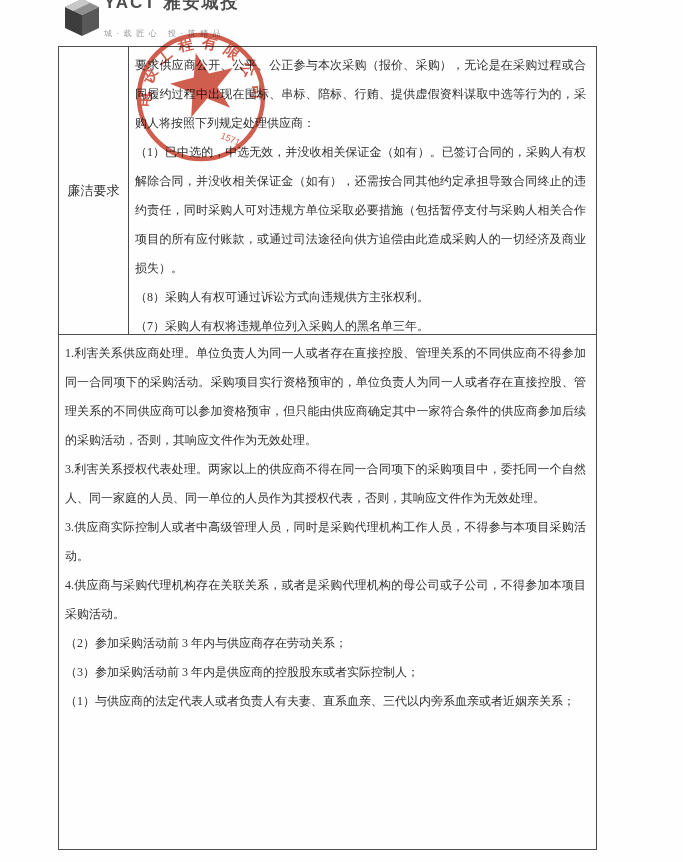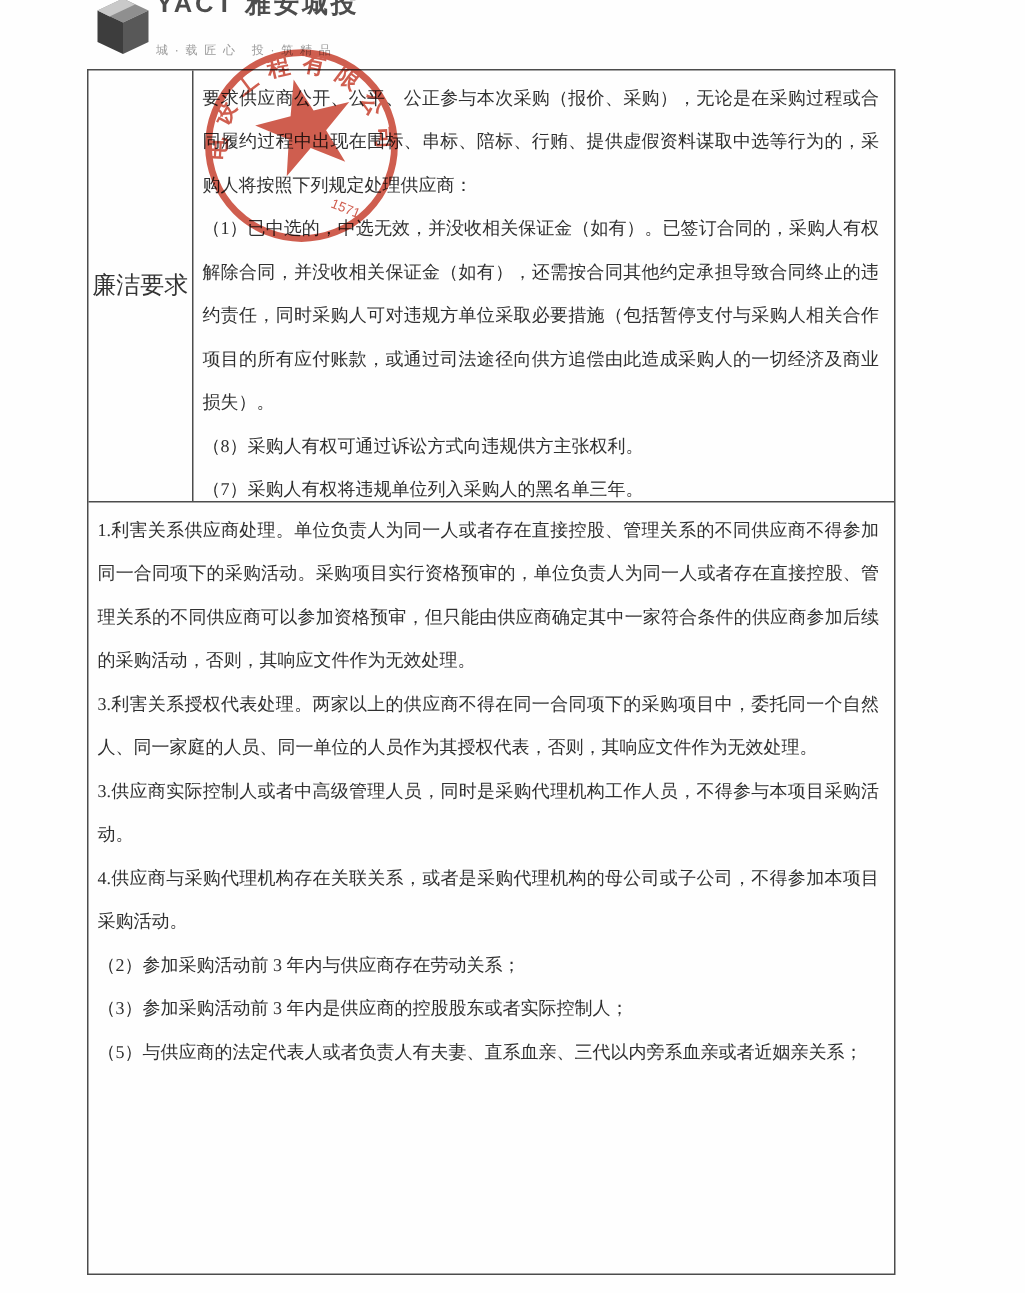--- a/index.html
+++ b/index.html
@@ -29,21 +29,21 @@
     border:1.4px solid #4c4c4c;
     display:flex;flex-direction:column;box-sizing:border-box;
     background:transparent;
   }
   .t-row{display:flex;box-sizing:border-box;}
   .t-row.first{height:288px;border-bottom:1.4px solid #4c4c4c;}
   .t-row.second{flex:1;}
   .t-hdr{
     width:70px;min-width:70px;border-right:1px solid #4c4c4c;
     display:flex;align-items:center;justify-content:center;
-    text-align:center;font-size:16px;line-height:35px;
+    text-align:center;font-size:13px;line-height:35px;
     box-sizing:border-box;padding:2px;color:#333;
   }
   .t-body{
     flex:1;box-sizing:border-box;
     padding:4px 10px 0 6px;
     font-size:12px;line-height:29px;color:#303030;
     text-align:justify;word-break:break-all;overflow:hidden;
   }
   .t-body p.para{margin:0;padding:0;text-align:justify;}
   
@@ -81,21 +81,21 @@
   </div>
 
   <div class="t-row second">
     <div class="t-body">
         <p class="para">1.利害关系供应商处理。单位负责人为同一人或者存在直接控股、管理关系的不同供应商不得参加同一合同项下的采购活动。采购项目实行资格预审的，单位负责人为同一人或者存在直接控股、管理关系的不同供应商可以参加资格预审，但只能由供应商确定其中一家符合条件的供应商参加后续的采购活动，否则，其响应文件作为无效处理。</p>
         <p class="para">3.利害关系授权代表处理。两家以上的供应商不得在同一合同项下的采购项目中，委托同一个自然人、同一家庭的人员、同一单位的人员作为其授权代表，否则，其响应文件作为无效处理。</p>
         <p class="para">3.供应商实际控制人或者中高级管理人员，同时是采购代理机构工作人员，不得参与本项目采购活动。</p>
         <p class="para">4.供应商与采购代理机构存在关联关系，或者是采购代理机构的母公司或子公司，不得参加本项目采购活动。</p>
         <p class="para">（2）参加采购活动前 3 年内与供应商存在劳动关系；</p>
         <p class="para">（3）参加采购活动前 3 年内是供应商的控股股东或者实际控制人；</p>
-        <p class="para">（5）与供应商的法定代表人或者负责人有夫妻、直系血亲、三代以内旁系血亲或者近姻亲关系；</p>
+        <p class="para">（1）与供应商的法定代表人或者负责人有夫妻、直系血亲、三代以内旁系血亲或者近姻亲关系；</p>
       </div>
   </div>
 
 </div>
 
 <svg class="stamp" viewBox="0 0 150 150" aria-hidden="true">
   <g fill="none" stroke="#c63a28">
     <circle cx="73" cy="73" r="62" stroke-width="4.5"></circle>
   </g>
   <g transform="translate(76,62) rotate(-14)">

